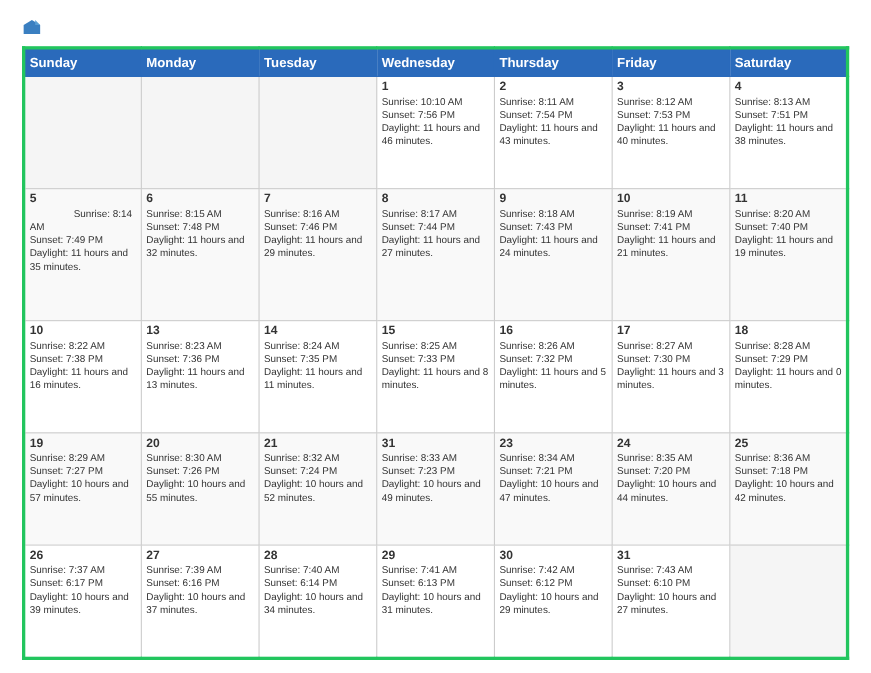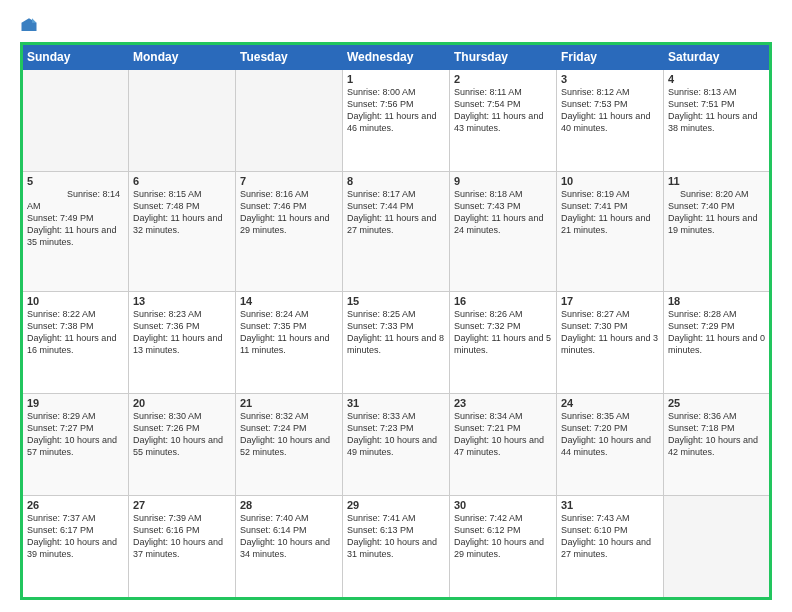--- a/index.html
+++ b/index.html
@@ -133,21 +133,21 @@
           <th>Thursday</th>
           <th>Friday</th>
           <th>Saturday</th>
         </tr>
     </thead>
     <tbody id="calendar-body">
     <tr>
           <td class="empty"></td>
           <td class="empty"></td>
           <td class="empty"></td>
-          <td><span class="day-num">1</span><span class="cell-text" style="white-space: pre-line;">Sunrise: 8:00 AM
+          <td><span class="day-num">1</span><span class="cell-text" style="white-space: pre-line;">Sunrise: 10:10 AM
 Sunset: 7:56 PM
 Daylight: 11 hours and 46 minutes.</span></td>
           <td><span class="day-num">2</span><span class="cell-text" style="white-space: pre-line;">Sunrise: 8:11 AM
 Sunset: 7:54 PM
 Daylight: 11 hours and 43 minutes.</span></td>
           <td><span class="day-num">3</span><span class="cell-text" style="white-space: pre-line;">Sunrise: 8:12 AM
 Sunset: 7:53 PM
 Daylight: 11 hours and 40 minutes.</span></td>
           <td><span class="day-num">4</span><span class="cell-text" style="white-space: pre-line;">Sunrise: 8:13 AM
 Sunset: 7:51 PM
@@ -165,21 +165,21 @@
 Daylight: 11 hours and 29 minutes.</span></td>
           <td><span class="day-num">8</span><span class="cell-text" style="white-space: pre-line;">Sunrise: 8:17 AM
 Sunset: 7:44 PM
 Daylight: 11 hours and 27 minutes.</span></td>
           <td><span class="day-num">9</span><span class="cell-text" style="white-space: pre-line;">Sunrise: 8:18 AM
 Sunset: 7:43 PM
 Daylight: 11 hours and 24 minutes.</span></td>
           <td><span class="day-num">10</span><span class="cell-text" style="white-space: pre-line;">Sunrise: 8:19 AM
 Sunset: 7:41 PM
 Daylight: 11 hours and 21 minutes.</span></td>
-          <td><span class="day-num">11</span><span class="cell-text" style="white-space: pre-line; margin-left: 12px;">Sunrise: 8:20 AM
+          <td><span class="day-num">11</span><span class="cell-text" style="white-space: pre-line;">Sunrise: 8:20 AM
 Sunset: 7:40 PM
 Daylight: 11 hours and 19 minutes.</span></td>
         </tr>
         <tr>
           <td><span class="day-num">10</span><span class="cell-text" style="white-space: pre-line;">Sunrise: 8:22 AM
 Sunset: 7:38 PM
 Daylight: 11 hours and 16 minutes.</span></td>
           <td><span class="day-num">13</span><span class="cell-text" style="white-space: pre-line;">Sunrise: 8:23 AM
 Sunset: 7:36 PM
 Daylight: 11 hours and 13 minutes.</span></td>

